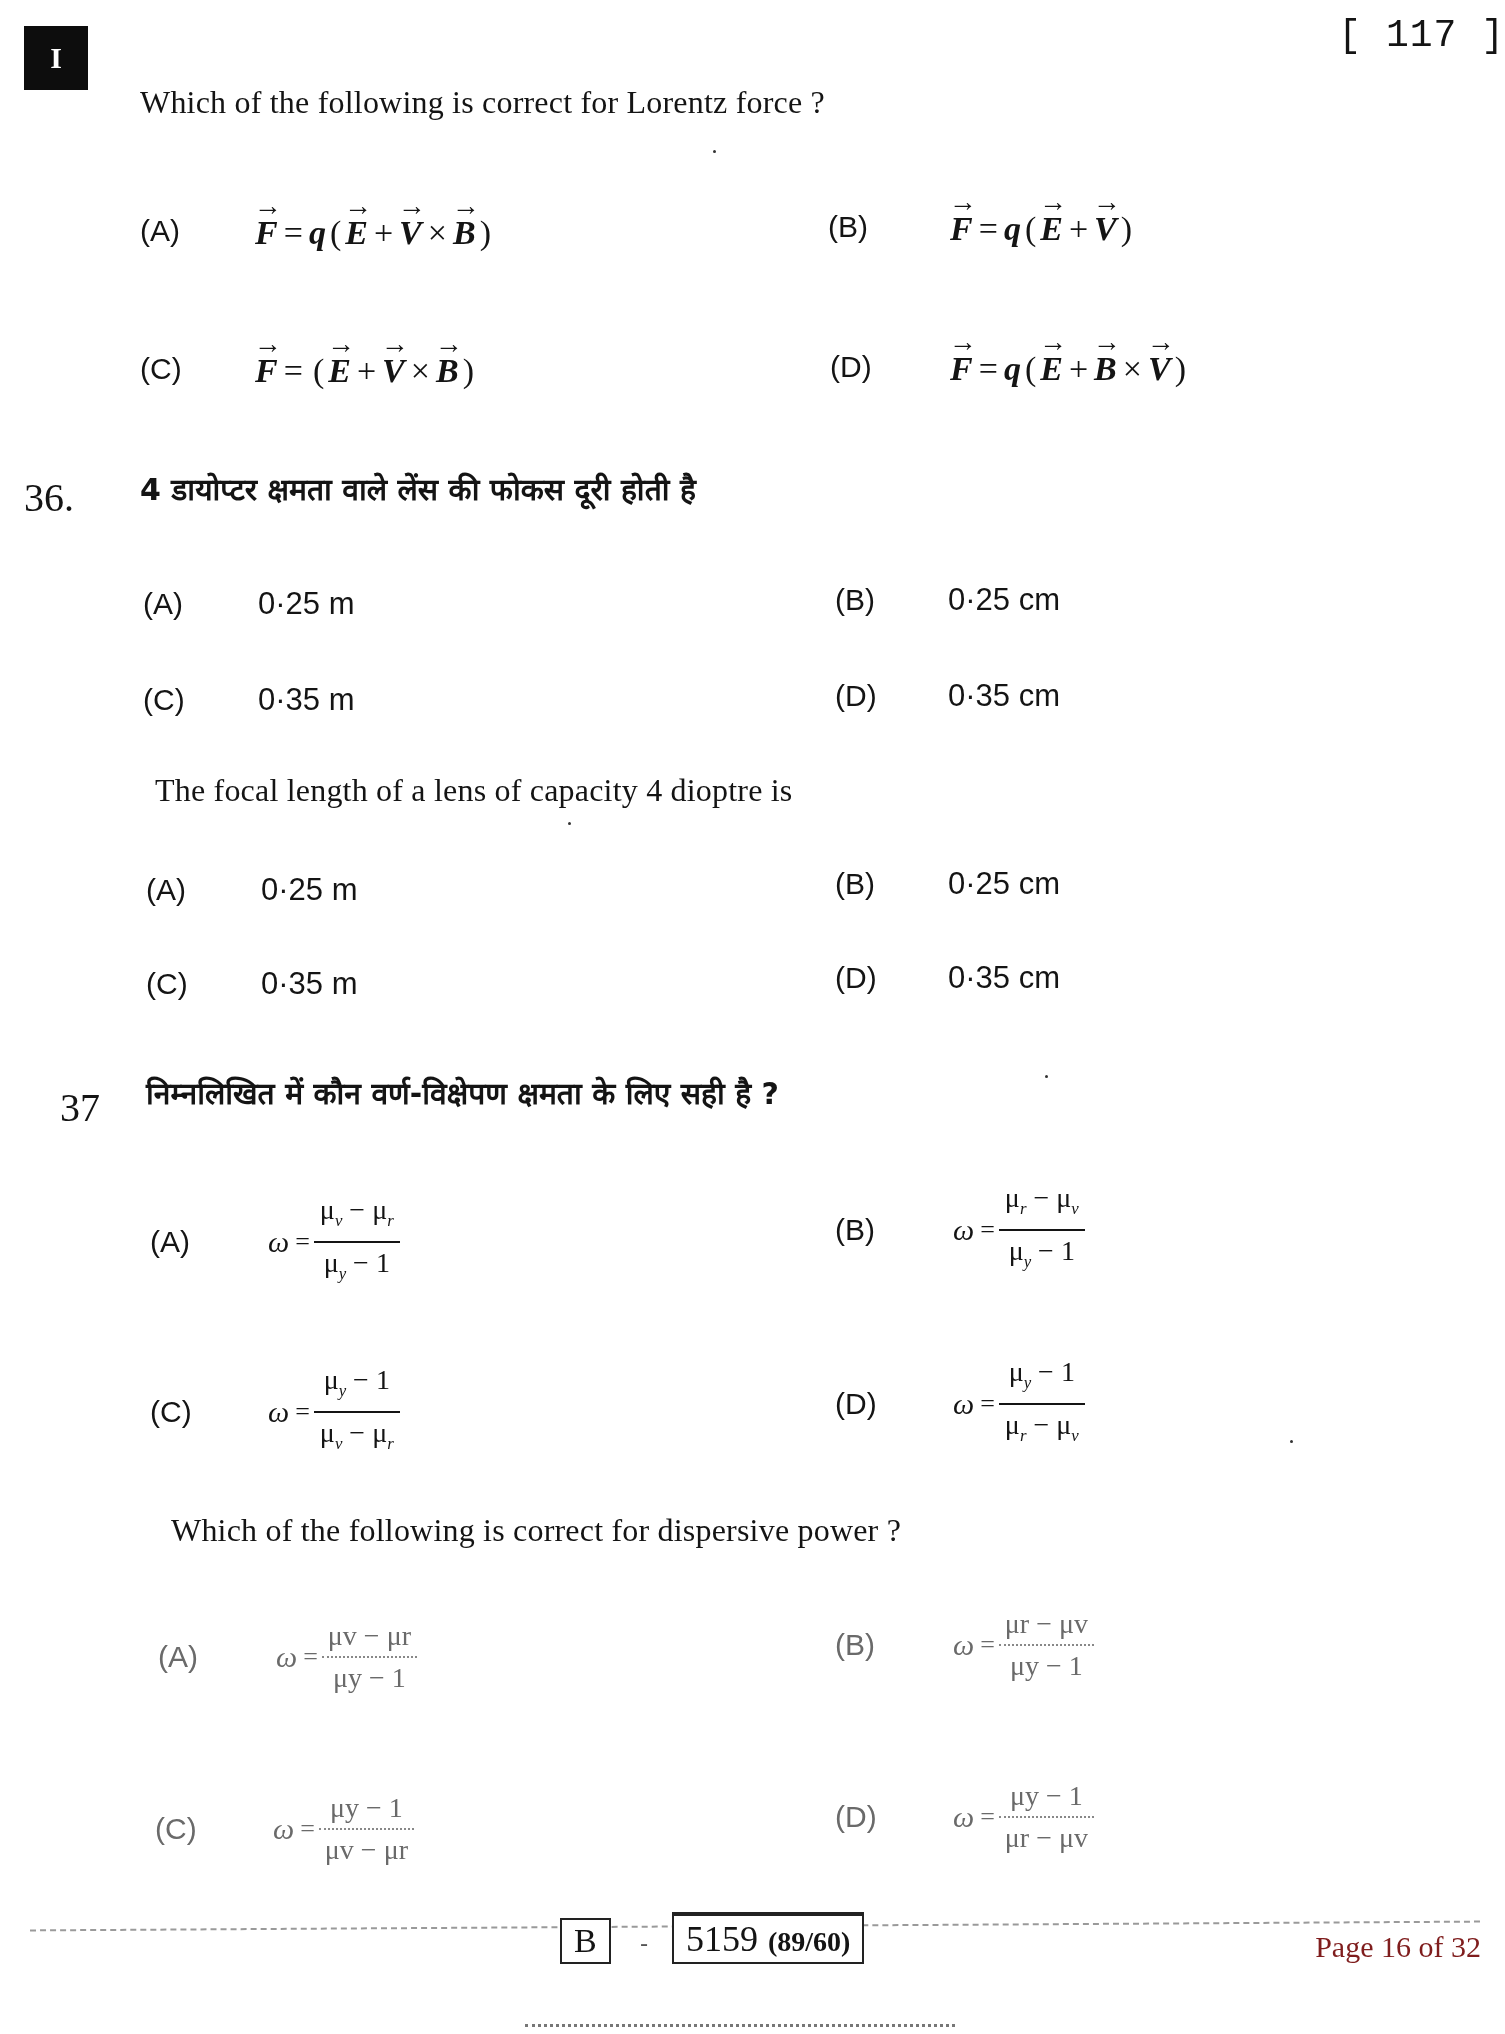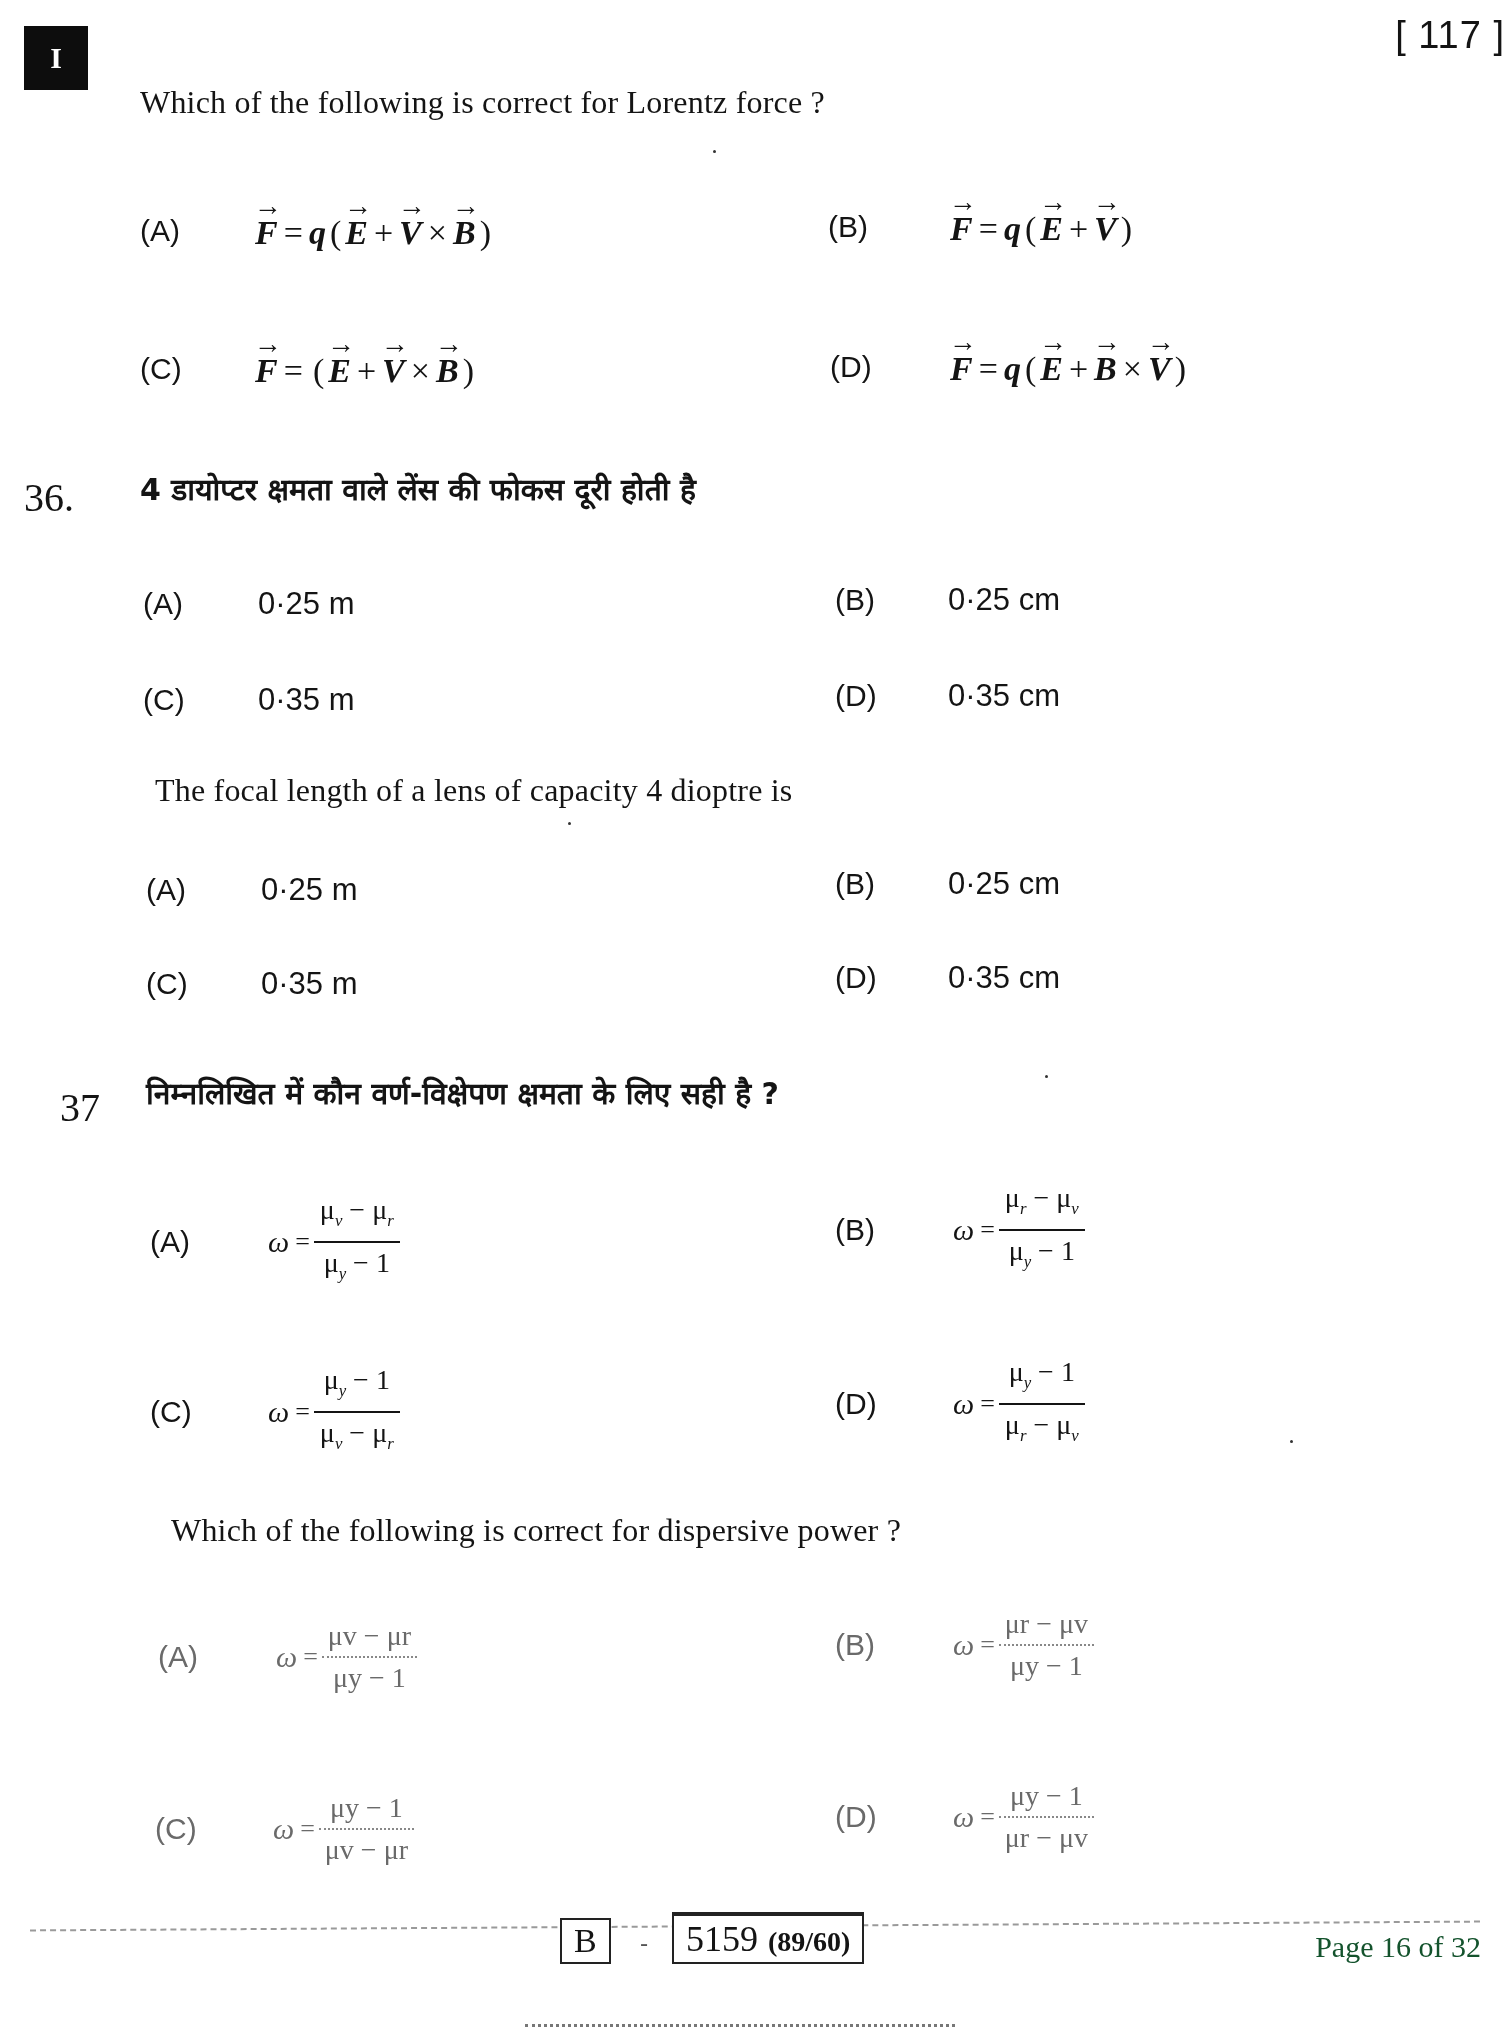--- a/index.html
+++ b/index.html
@@ -7,21 +7,21 @@
       width: 1505px; height: 2034px; position: relative; overflow: hidden;
       color: #141414;
       font-family: "DejaVu Serif", serif;
     }
     .abs { position: absolute; white-space: nowrap; }
     .badge {
       left: 24px; top: 26px; width: 64px; height: 64px; background: #0d0d0d;
       color: #fff; display: flex; align-items: center; justify-content: center;
       font-family: "Liberation Serif", serif; font-size: 30px; font-weight: bold;
     }
-    .pagecode { right: 0px; top: 14px; font-family: Liberation Sans, sans-serif; font-size: 38px; letter-spacing: 1px; }
+    .pagecode { right: 0px; top: 14px; font-family: Liberation Mono, monospace; font-size: 38px; letter-spacing: 1px; }
     .qnum { font-family: "Liberation Serif", serif; font-size: 40px; }
     .qtext-en { font-family: "Liberation Serif", serif; font-size: 32px; letter-spacing: 0.2px; }
     .qtext-hi { font-family: "DejaVu Sans", sans-serif; font-size: 30px; font-weight: bold; }
     .opt-label { font-family: "Liberation Sans", sans-serif; font-size: 30px; }
     .opt-val { font-family: "Liberation Sans", sans-serif; font-size: 31px; }
     
     .vf { font-family: "Liberation Serif", serif; font-size: 34px; font-style: italic; font-weight: bold; display: flex; align-items: flex-end; }
     .vec { display: inline-block; position: relative; padding-top: 18px; }
     .vec::before {
       content: "\2192"; position: absolute; top: -6px; left: 50%; transform: translateX(-45%);
@@ -41,21 +41,21 @@
     sub { font-size: 0.6em; font-style: italic; }
     .footer-line {
       left: 30px; top: 1925px; width: 1450px; height: 0;
       border-top: 2px dashed #9a9a9a; transform: rotate(-0.35deg);
     }
     .boxed { border: 2px solid #222; padding: 2px 12px; font-family: "Liberation Serif", serif; background: #fff; }
     .setbox { left: 560px; top: 1918px; font-size: 34px; }
     .codebox { left: 672px; top: 1912px; font-size: 36px; border-top-width: 4px; }
     .codebox small { font-size: 28px; font-weight: bold; margin-left: 10px; }
     .dash { left: 640px; top: 1930px; font-size: 24px; color: #555; }
-    .pageno { right: 24px; top: 1930px; font-family: "Liberation Serif", serif; font-size: 30px; color: #14532d; }
+    .pageno { right: 24px; top: 1930px; font-family: "Liberation Serif", serif; font-size: 30px; color: #7f1d1d; }
     .cutline { left: 525px; top: 2024px; width: 430px; height: 10px; border-top: 3px dotted #777; }
     .speck { width: 3px; height: 3px; background: #333; border-radius: 50%; }
   </style>
 </head>
 <body>
 
 <div class="abs badge">
     <span>I</span>
   </div>
 <div class="abs pagecode">[ 117 ]</div>

